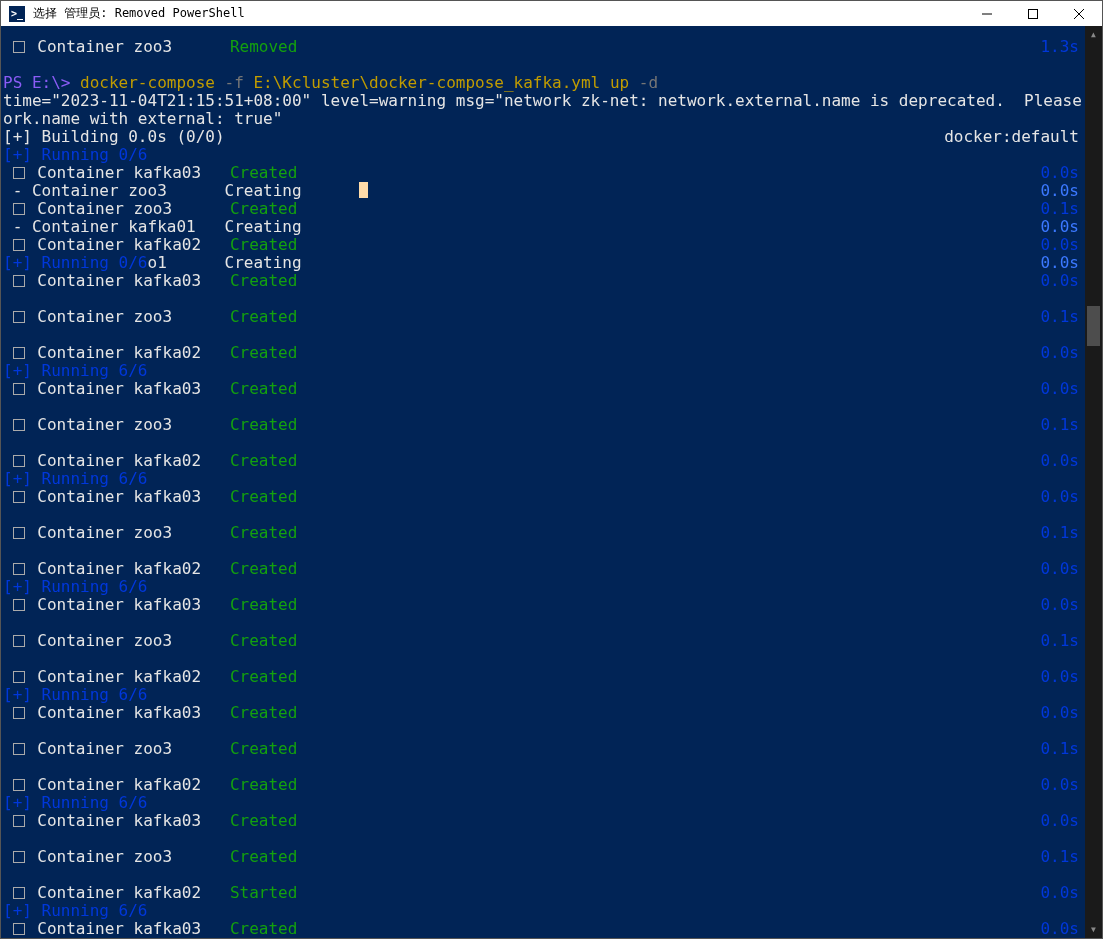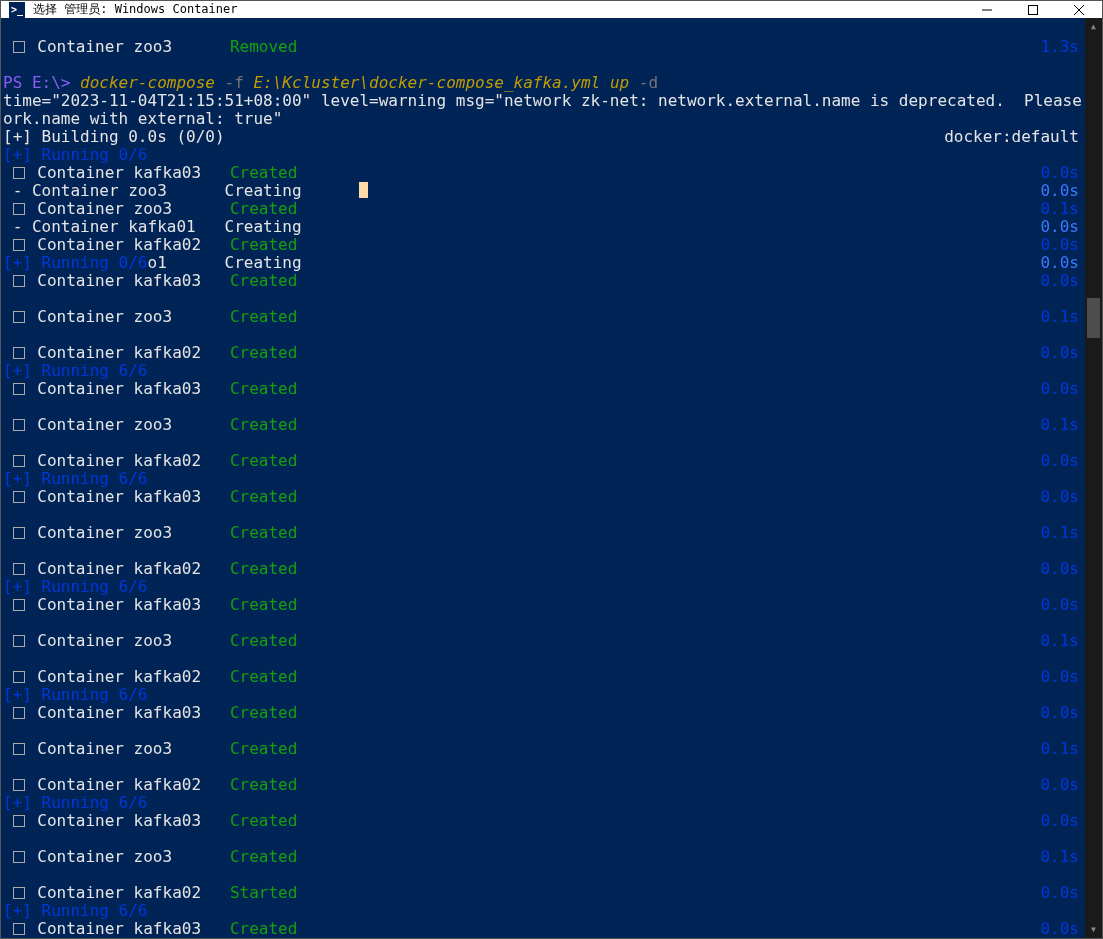--- a/index.html
+++ b/index.html
@@ -7,51 +7,51 @@
   .window { width:1103px; height:939px; background:#ffffff; display:flex; flex-direction:column; border:1px solid #555; }
   
   .titlebar { height:30px; background:#ffffff; display:flex; align-items:center; font-size:12px; color:#000; }
   .titlebar .icon { width:16px; height:16px; margin:0 6px 0 8px; background:#012456; display:flex; align-items:center; justify-content:center; color:#fff; font-size:10px; font-weight:bold; }
   .titlebar .title { flex:1; padding-left:2px; }
   .titlebar .controls { display:flex; height:100%; }
   .titlebar .btn { width:46px; height:100%; display:flex; align-items:center; justify-content:center; font-size:12px; color:#000; }
   .titlebar .btn svg { width:10px; height:10px; }
   
   .terminal-wrap { flex:1; display:flex; background:#012456; }
-  .terminal { flex:1; padding:20px 2px 0 2px; font-family:"NSimSun","SimSun","Consolas",monospace; font-size:16px; line-height:18px; color:#cccccc; white-space:pre; overflow:hidden; position:relative; }
+  .terminal { flex:1; padding:12px 2px 0 2px; font-family:"NSimSun","SimSun","Consolas",monospace; font-size:16px; line-height:18px; color:#cccccc; white-space:pre; overflow:hidden; position:relative; }
   .scrollbar { width:17px; background:#1a1a1a; position:relative; }
   .scroll-thumb { position:absolute; left:2px; right:2px; top:280px; height:40px; background:#4d4d4d; }
   .scroll-up, .scroll-down { position:absolute; left:0; right:0; height:17px; display:flex; align-items:center; justify-content:center; color:#888; font-size:8px; }
   .scroll-up { top:0; }
   .scroll-down { bottom:0; }
   .seg { white-space:pre; }
   .c-white  { color:#e5e5e5; }
   .c-green  { color:#13a10e; }
-  .c-yellow { color:#c19c00;font-style:italic; }
+  .c-yellow { color:#c19c00; }
   .c-gray   { color:#767676; }
   .c-darkblue { color:#0037da; }
   .c-blue   { color:#3b78ff; }
   .c-prompt { color:#8b5cf6; }
 
   .checkbox { display:inline-block; width:12px; height:12px; border:1px solid #aaa; margin-right:3px; vertical-align:-1px; }
   .cellcursor { display:inline-block; width:9px; height:16px; background:#fedba9; vertical-align:-2px; }
 
   .abs-right { position:absolute; right:4px;text-align:right; }
   .line-rel { position:relative; width:100%; height:18px; }
 </style>
 </head>
 <body>
 
 <div class="window">
 
   <div class="titlebar">
     <div class="icon">
         <span>&gt;_</span>
       </div>
-    <div class="title">选择 管理员: Windows Container</div>
+    <div class="title">选择 管理员: Removed PowerShell</div>
     <div class="controls">
       <div class="btn">
         <svg viewBox="0 0 10 10">
             <line x1="0" y1="5" x2="10" y2="5" stroke="#000" stroke-width="1"></line>
           </svg>
       </div>
       <div class="btn">
         <svg viewBox="0 0 10 10">
             <rect x="0.5" y="0.5" width="9" height="9" fill="none" stroke="#000" stroke-width="1"></rect>
           </svg>

